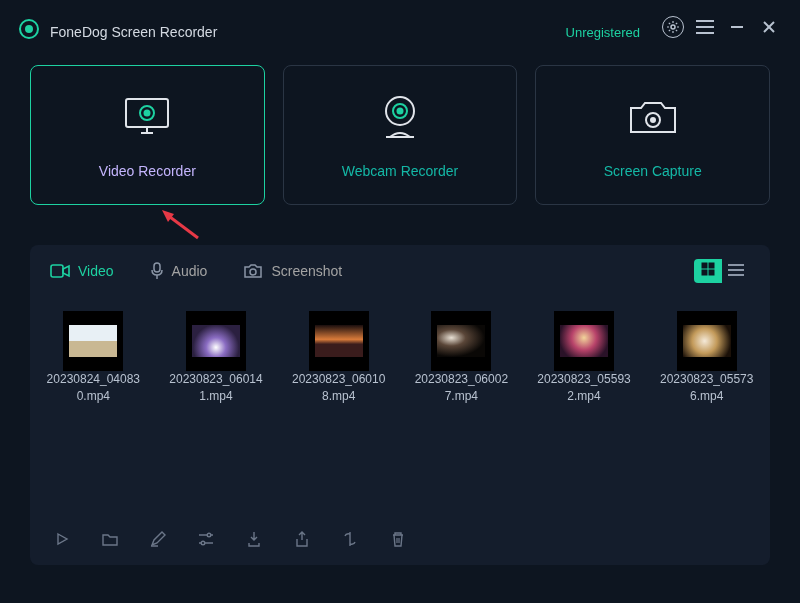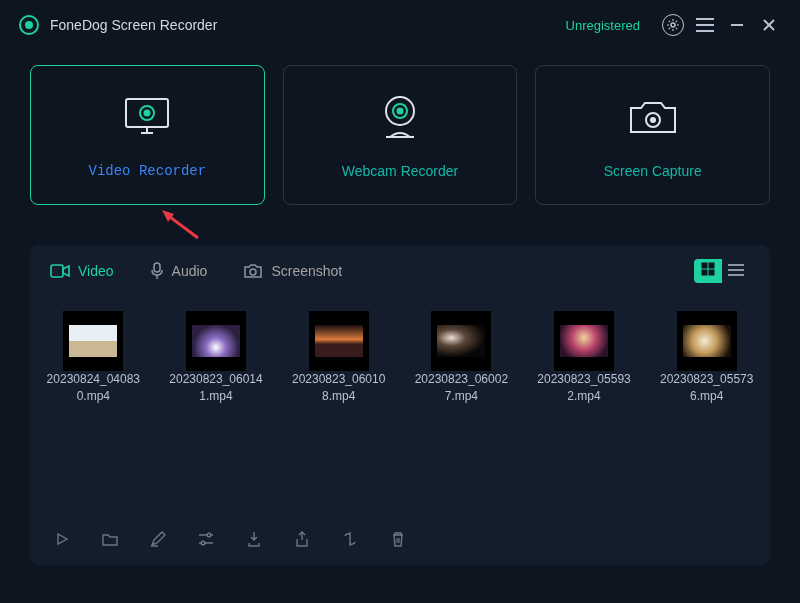--- a/index.html
+++ b/index.html
@@ -8,21 +8,21 @@
       height: 603px;
       background: #0d1520;
       font-family: -apple-system, BlinkMacSystemFont, 'Segoe UI', Arial, sans-serif;
       color: #b8c2d0;
       overflow: hidden;
       position: relative;
       border-radius: 8px;
     }
     .titlebar {
       display: flex;
-      align-items: center;
+      align-items: flex-end;
       padding: 10px 18px;
       height: 50px;
     }
     .logo-icon {
       width: 22px;
       height: 22px;
       margin-right: 10px;
     }
     .app-title {
       font-size: 14px;
@@ -78,21 +78,21 @@
       height: 54px;
       display: flex;
       align-items: center;
       justify-content: center;
     }
     .mode-label {
       margin-top: 18px;
       font-size: 14px;
       color: #14b8a6;
     }
-    .mode-card.selected .mode-label { color: #3b82f6; font-family: Liberation Mono, monospace; }
+    .mode-card.selected .mode-label { color: #c4b5fd; }
 
     .arrow-cursor {
       position: absolute;
       left: 160px;
       top: 210px;
       pointer-events: none;
     }
 
     .recordings-panel {
       margin: 30px 30px 20px 30px;

